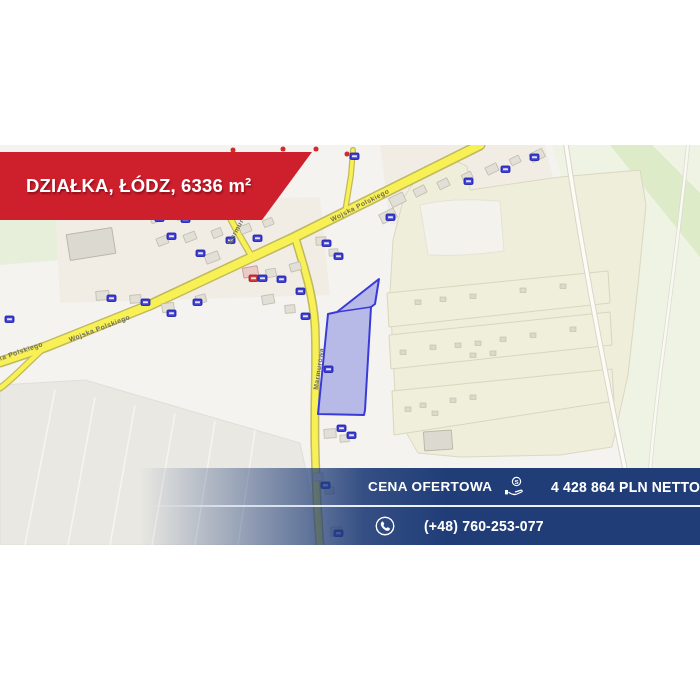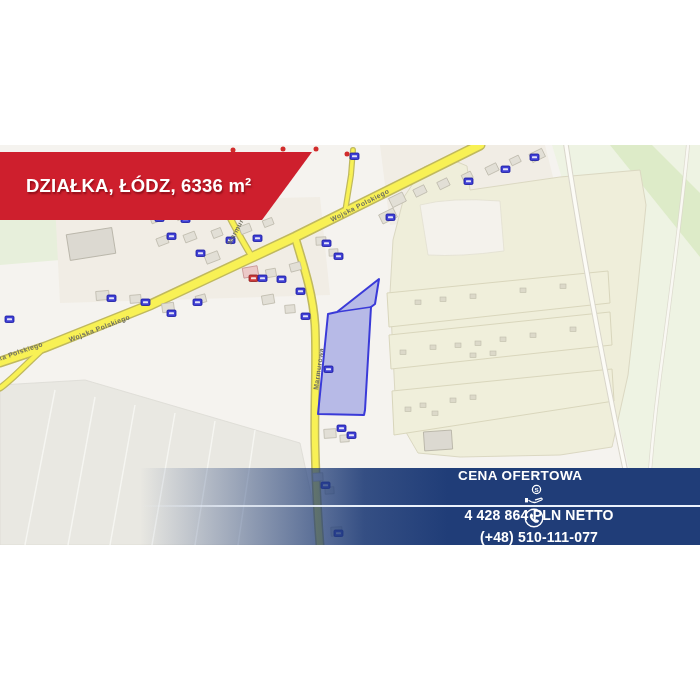--- a/index.html
+++ b/index.html
@@ -23,27 +23,27 @@
   
   .top-banner{position:absolute;top:152px;left:0;width:312px;height:68px;background:#ce1f2d;
               clip-path:polygon(0 0,100% 0,calc(100% - 50px) 100%,0 100%);
               display:flex;align-items:center;}
   .top-banner-title{color:#fff;font-weight:bold;font-size:18.5px;padding-left:26px;letter-spacing:.2px;
                     text-shadow:1px 2px 2px rgba(90,0,10,.55);white-space:nowrap;}
   
   .offer{position:absolute;top:468px;left:140px;width:560px;height:77px;color:#fff;
          background:linear-gradient(90deg,rgba(32,61,120,0) 0%,rgba(32,61,120,.45) 20%,
                     rgba(32,61,120,.9) 40%,#203d78 55%);}
-  .offer-row{height:37px;display:flex;align-items:center;padding-left:228px;box-sizing:border-box;flex-direction:column;}
+  .offer-row{height:37px;display:flex;align-items:center;padding-left:228px;box-sizing:border-box;}
   .offer-row.r2{height:38px;}
   .offer-divider{height:2px;background:linear-gradient(90deg,rgba(235,242,252,0) 0%,
                  rgba(235,242,252,.75) 15%,#ebf2fc 40%);}
   .offer-label{width:152px;font-size:13.5px;font-weight:bold;letter-spacing:.4px;white-space:nowrap;}
   .offer-icon{width:34px;display:flex;justify-content:center;align-items:center;}
-  .offer-value{font-size:14px;font-weight:bold;letter-spacing:.2px;margin-left:10px;white-space:nowrap;}
+  .offer-value{font-size:14px;font-weight:bold;letter-spacing:.2px;margin-left:22px;white-space:nowrap;}
 </style>
 </head>
 <body>
 
 <div class="canvas">
 
   <div class="map-wrap">
     <svg width="700" height="400" viewBox="0 0 700 400">
       <defs>
         <g id="plate">
@@ -242,17 +242,17 @@
 
     <div class="offer-divider"></div>
 
     <div class="offer-row r2">
       <div class="offer-icon">
         <svg width="22" height="22" viewBox="0 0 24 24">
           <circle cx="12" cy="12" r="9.6" fill="none" stroke="#fff" stroke-width="1.5"></circle>
           <path d="M8.3 7.7 C9.1 6.9 9.9 7.1 10.3 7.9 L11 9.1 C11.3 9.7 11.1 10.3 10.6 10.7 C10.3 11 10.3 11.5 10.6 12 C11.1 12.8 11.8 13.5 12.6 14 C13.1 14.3 13.6 14.3 13.9 14 C14.3 13.5 14.9 13.3 15.5 13.6 L16.7 14.3 C17.5 14.7 17.7 15.5 16.9 16.3 C15.7 17.5 13.9 17.6 12.3 16.6 C10.6 15.6 9.1 14.1 8.1 12.4 C7.1 10.8 7.2 8.9 8.3 7.7 Z" fill="#fff"></path>
         </svg>
       </div>
-      <div class="offer-value">(+48) 510-111-077</div>
+      <div class="offer-value">(+48) 760-253-077</div>
     </div>
 
   </div>
 </div>
 
 </body></html>

